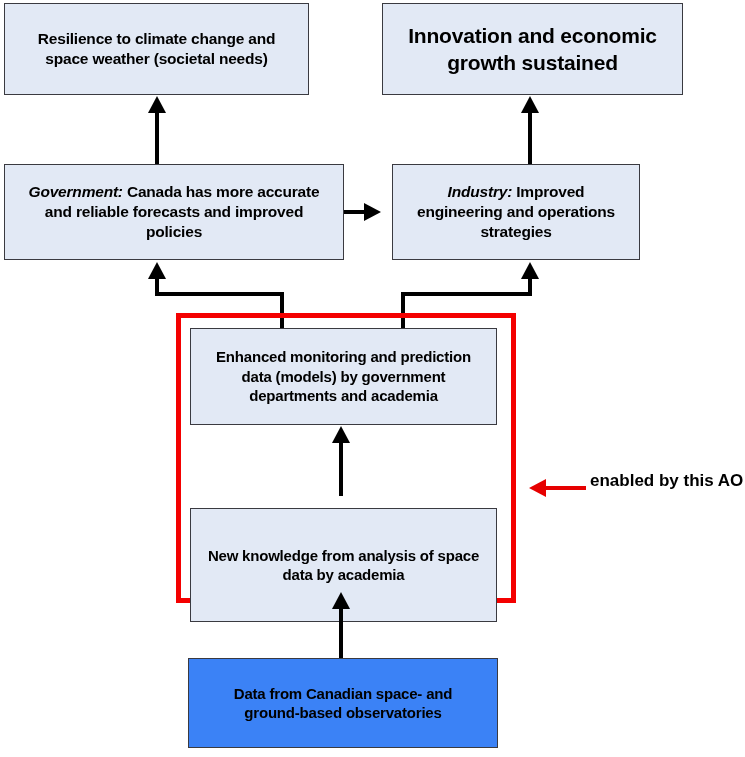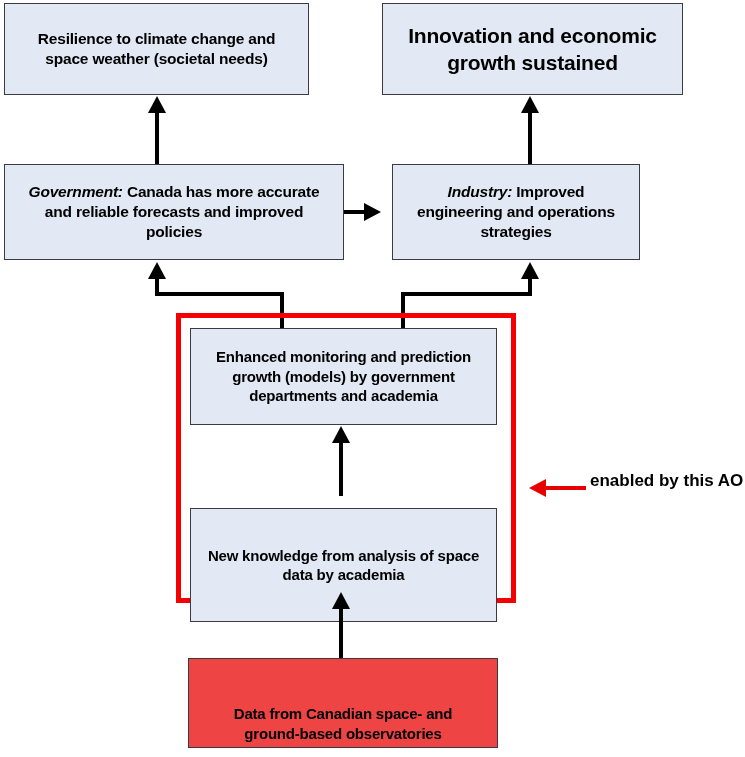--- a/index.html
+++ b/index.html
@@ -18,21 +18,21 @@
     align-items:center;
     justify-content:center;
     text-align:center;
     font-weight:bold;
     color:#000000;
     line-height:1.30;
     letter-spacing:-0.2px;
     padding:4px 16px;
   }
   .box.blue{background:#e2e9f5;}
-  .box.pink{background:#ef4444;align-items:flex-end;}
+  .box.pink{background:#3b82f6;}
   .box .txt{width:100%;}
   .box .lead{font-style:italic;font-weight:bold;}
 
   
   #box-resilience{left:4px;top:3px;width:305px;height:92px;font-size:15.5px;}
   #box-innovation{left:382px;top:3px;width:301px;height:92px;font-size:21px;}
 
   
   #box-government{left:4px;top:164px;width:340px;height:96px;font-size:15.5px;}
   #box-industry{left:392px;top:164px;width:248px;height:96px;font-size:15.5px;}
@@ -131,21 +131,21 @@
 
   <div class="box blue" id="box-government">
     <span class="txt"><span class="lead">Government:</span> <span>Canada has more accurate and reliable forecasts and improved policies</span></span>
   </div>
 
   <div class="box blue" id="box-industry">
     <span class="txt"><span class="lead">Industry:</span> <span>Improved engineering and operations strategies</span></span>
   </div>
 
   <div class="box blue" id="box-tools">
-    <span class="txt">Enhanced monitoring and prediction growth (models) by government departments and academia</span>
+    <span class="txt">Enhanced monitoring and prediction data (models) by government departments and academia</span>
   </div>
 
   <div class="box blue" id="box-knowledge">
     <span class="txt">New knowledge from analysis of space data by academia</span>
   </div>
 
   <div class="box pink" id="box-data">
     <span class="txt">Data from Canadian space- and ground-based observatories</span>
   </div>
 

